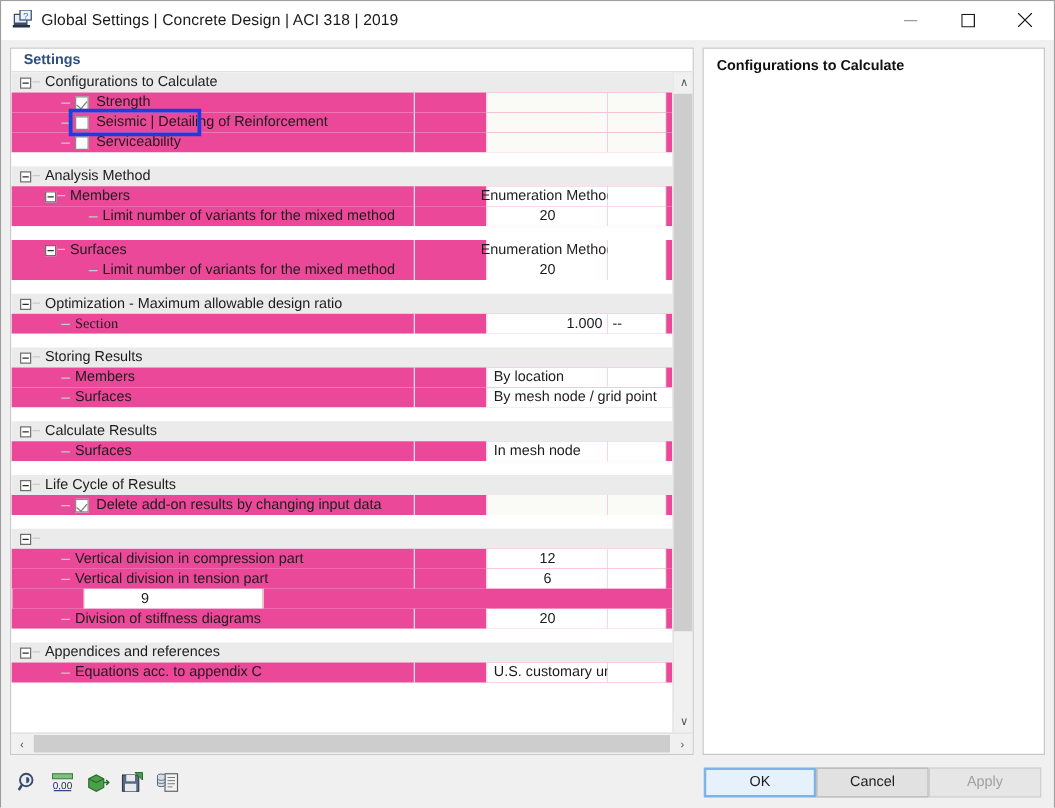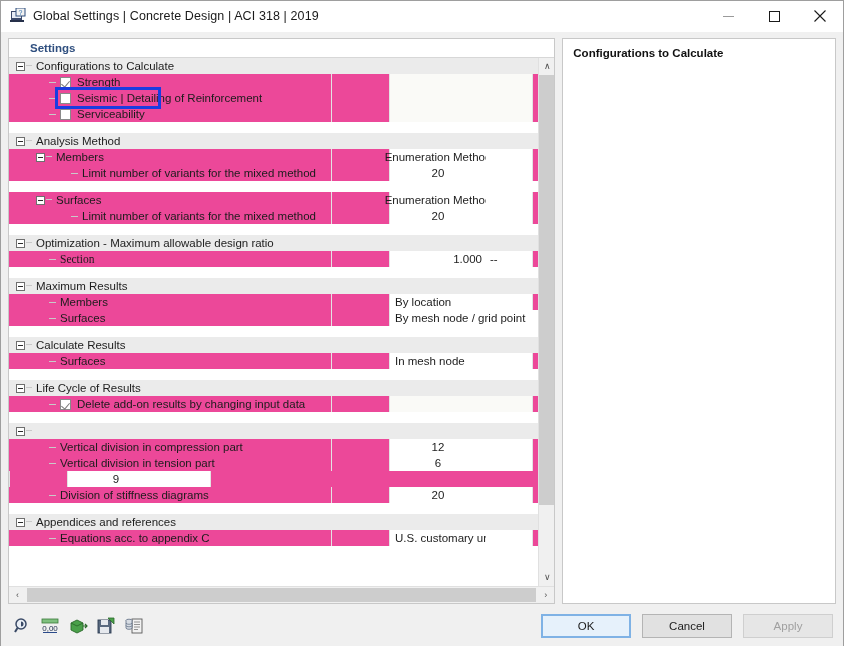--- a/index.html
+++ b/index.html
@@ -74,21 +74,21 @@
     display: flex;
     flex-direction: column;
   }
   .pane-header {
     height: 19px;
     min-height: 19px;
     background: #ffffff;
     border-bottom: 1px solid #d7d7d7;
     display: flex;
     align-items: center;
-    padding-left: 21px;
+    padding-left: 10px;
     box-sizing: border-box;
   }
   .pane-header span {
     font-size: 11.5px;
     font-weight: bold;
     color: #2f4f7f;
   }
   .tree-wrap {
     flex: 1 1 auto;
     position: relative;
@@ -304,21 +304,20 @@
   }
   .tbtn {
     width: 22px; height: 22px;
     display: flex; align-items: center; justify-content: center;
     position: relative;
   }
   .btns {
     position: absolute;
     right: 10px;
     display: flex;
-    gap: 11px;
   }
   .btn {
     width: 90px; height: 24px;
     background: #e1e1e1;
     border: 1px solid #b4b4b4;
     font-size: 11.5px;
     color: #1c1c1c;
     display: flex; align-items: center; justify-content: center;
     box-sizing: border-box;
     cursor: default;
@@ -497,21 +496,21 @@
               <div class="cell-mid"></div>
               <div class="cell-value numeric">1.000</div>
               <div class="cell-unit">--</div>
               <div class="cell-tail"></div>
             </div>
             <div class="row spacer"></div>
             <div class="row group novalue">
               <div class="cell-label">
                 <span class="expander" style="margin-left: 7px;"></span>
                 <span class="guide" style="left: 17px; top: 7px; width: 6px; height: 1px;"></span>
-                <span class="lbl" style="margin-left: 11px;">Maximum Results</span>
+                <span class="lbl" style="margin-left: 11px;">Storing Results</span>
               </div>
               <div class="cell-mid"></div>
               <div class="cell-value"></div>
               <div class="cell-unit"></div>
               <div class="cell-tail"></div>
             </div>
             <div class="row child">
               <div class="cell-label">
                 <span class="guide" style="left: 40px; top: 8px; width: 7px; height: 1px;"></span>
                 <span class="lbl" style="margin-left: 51px;">Members</span>

